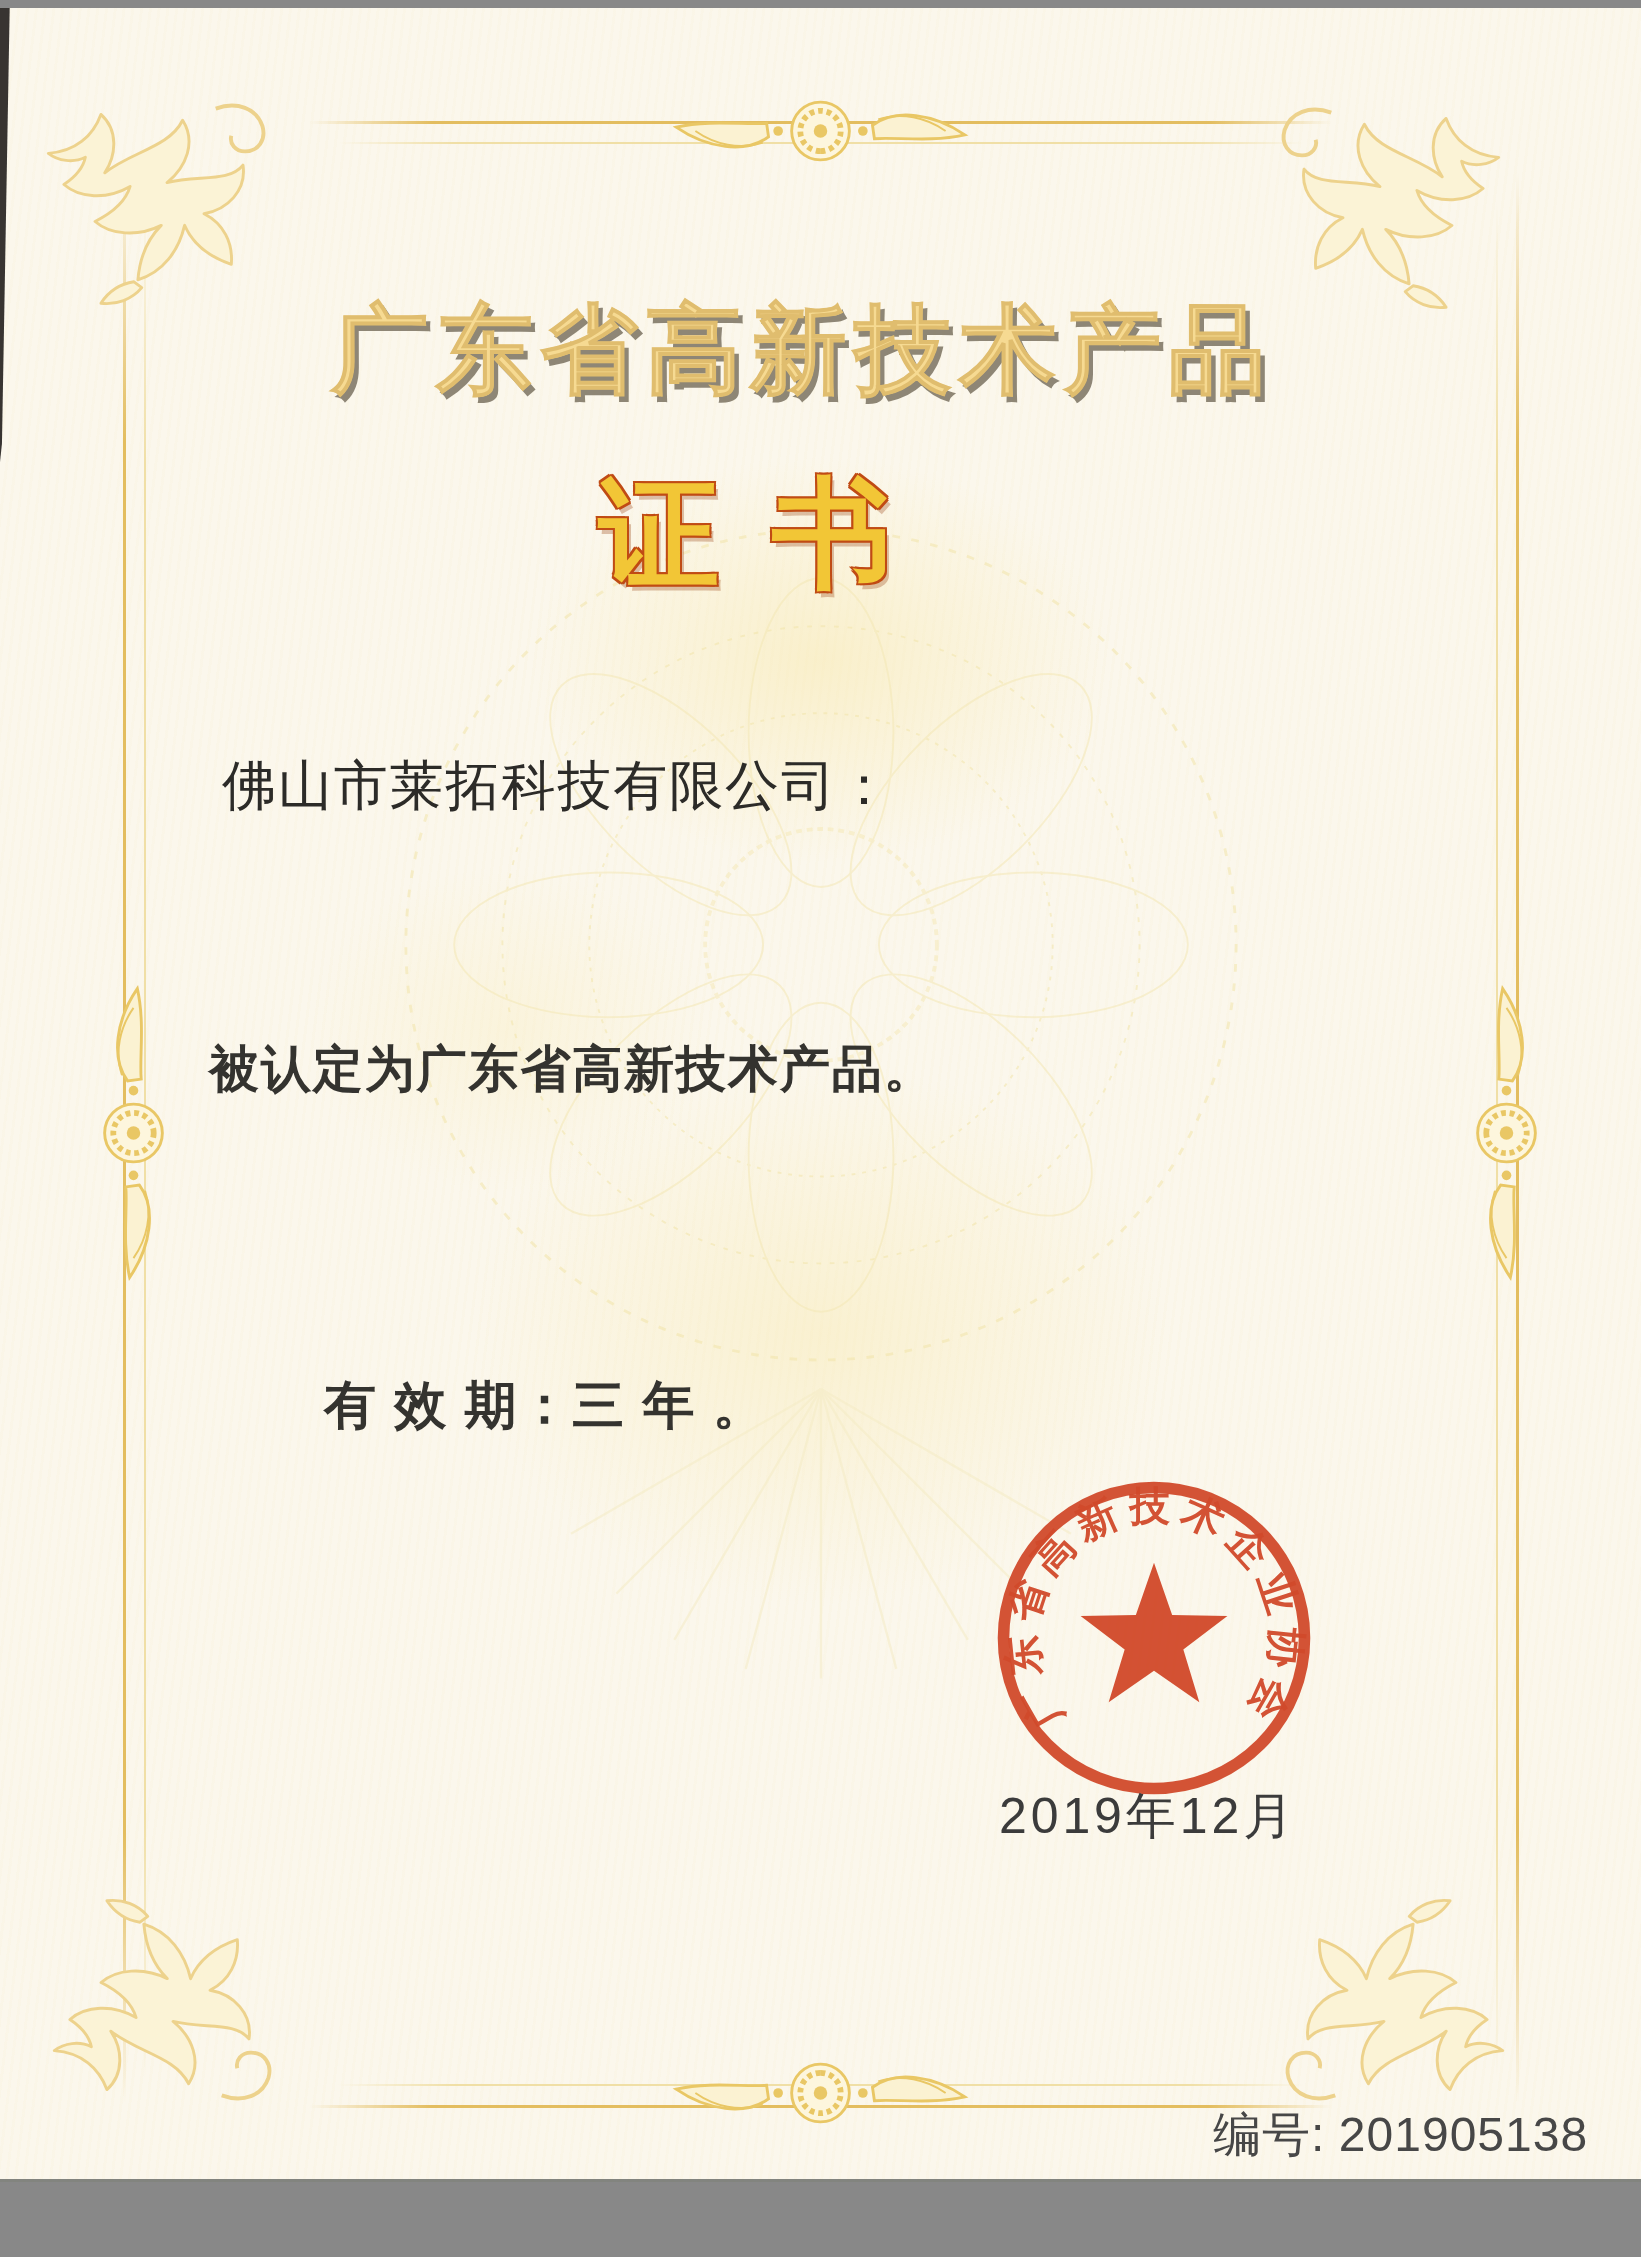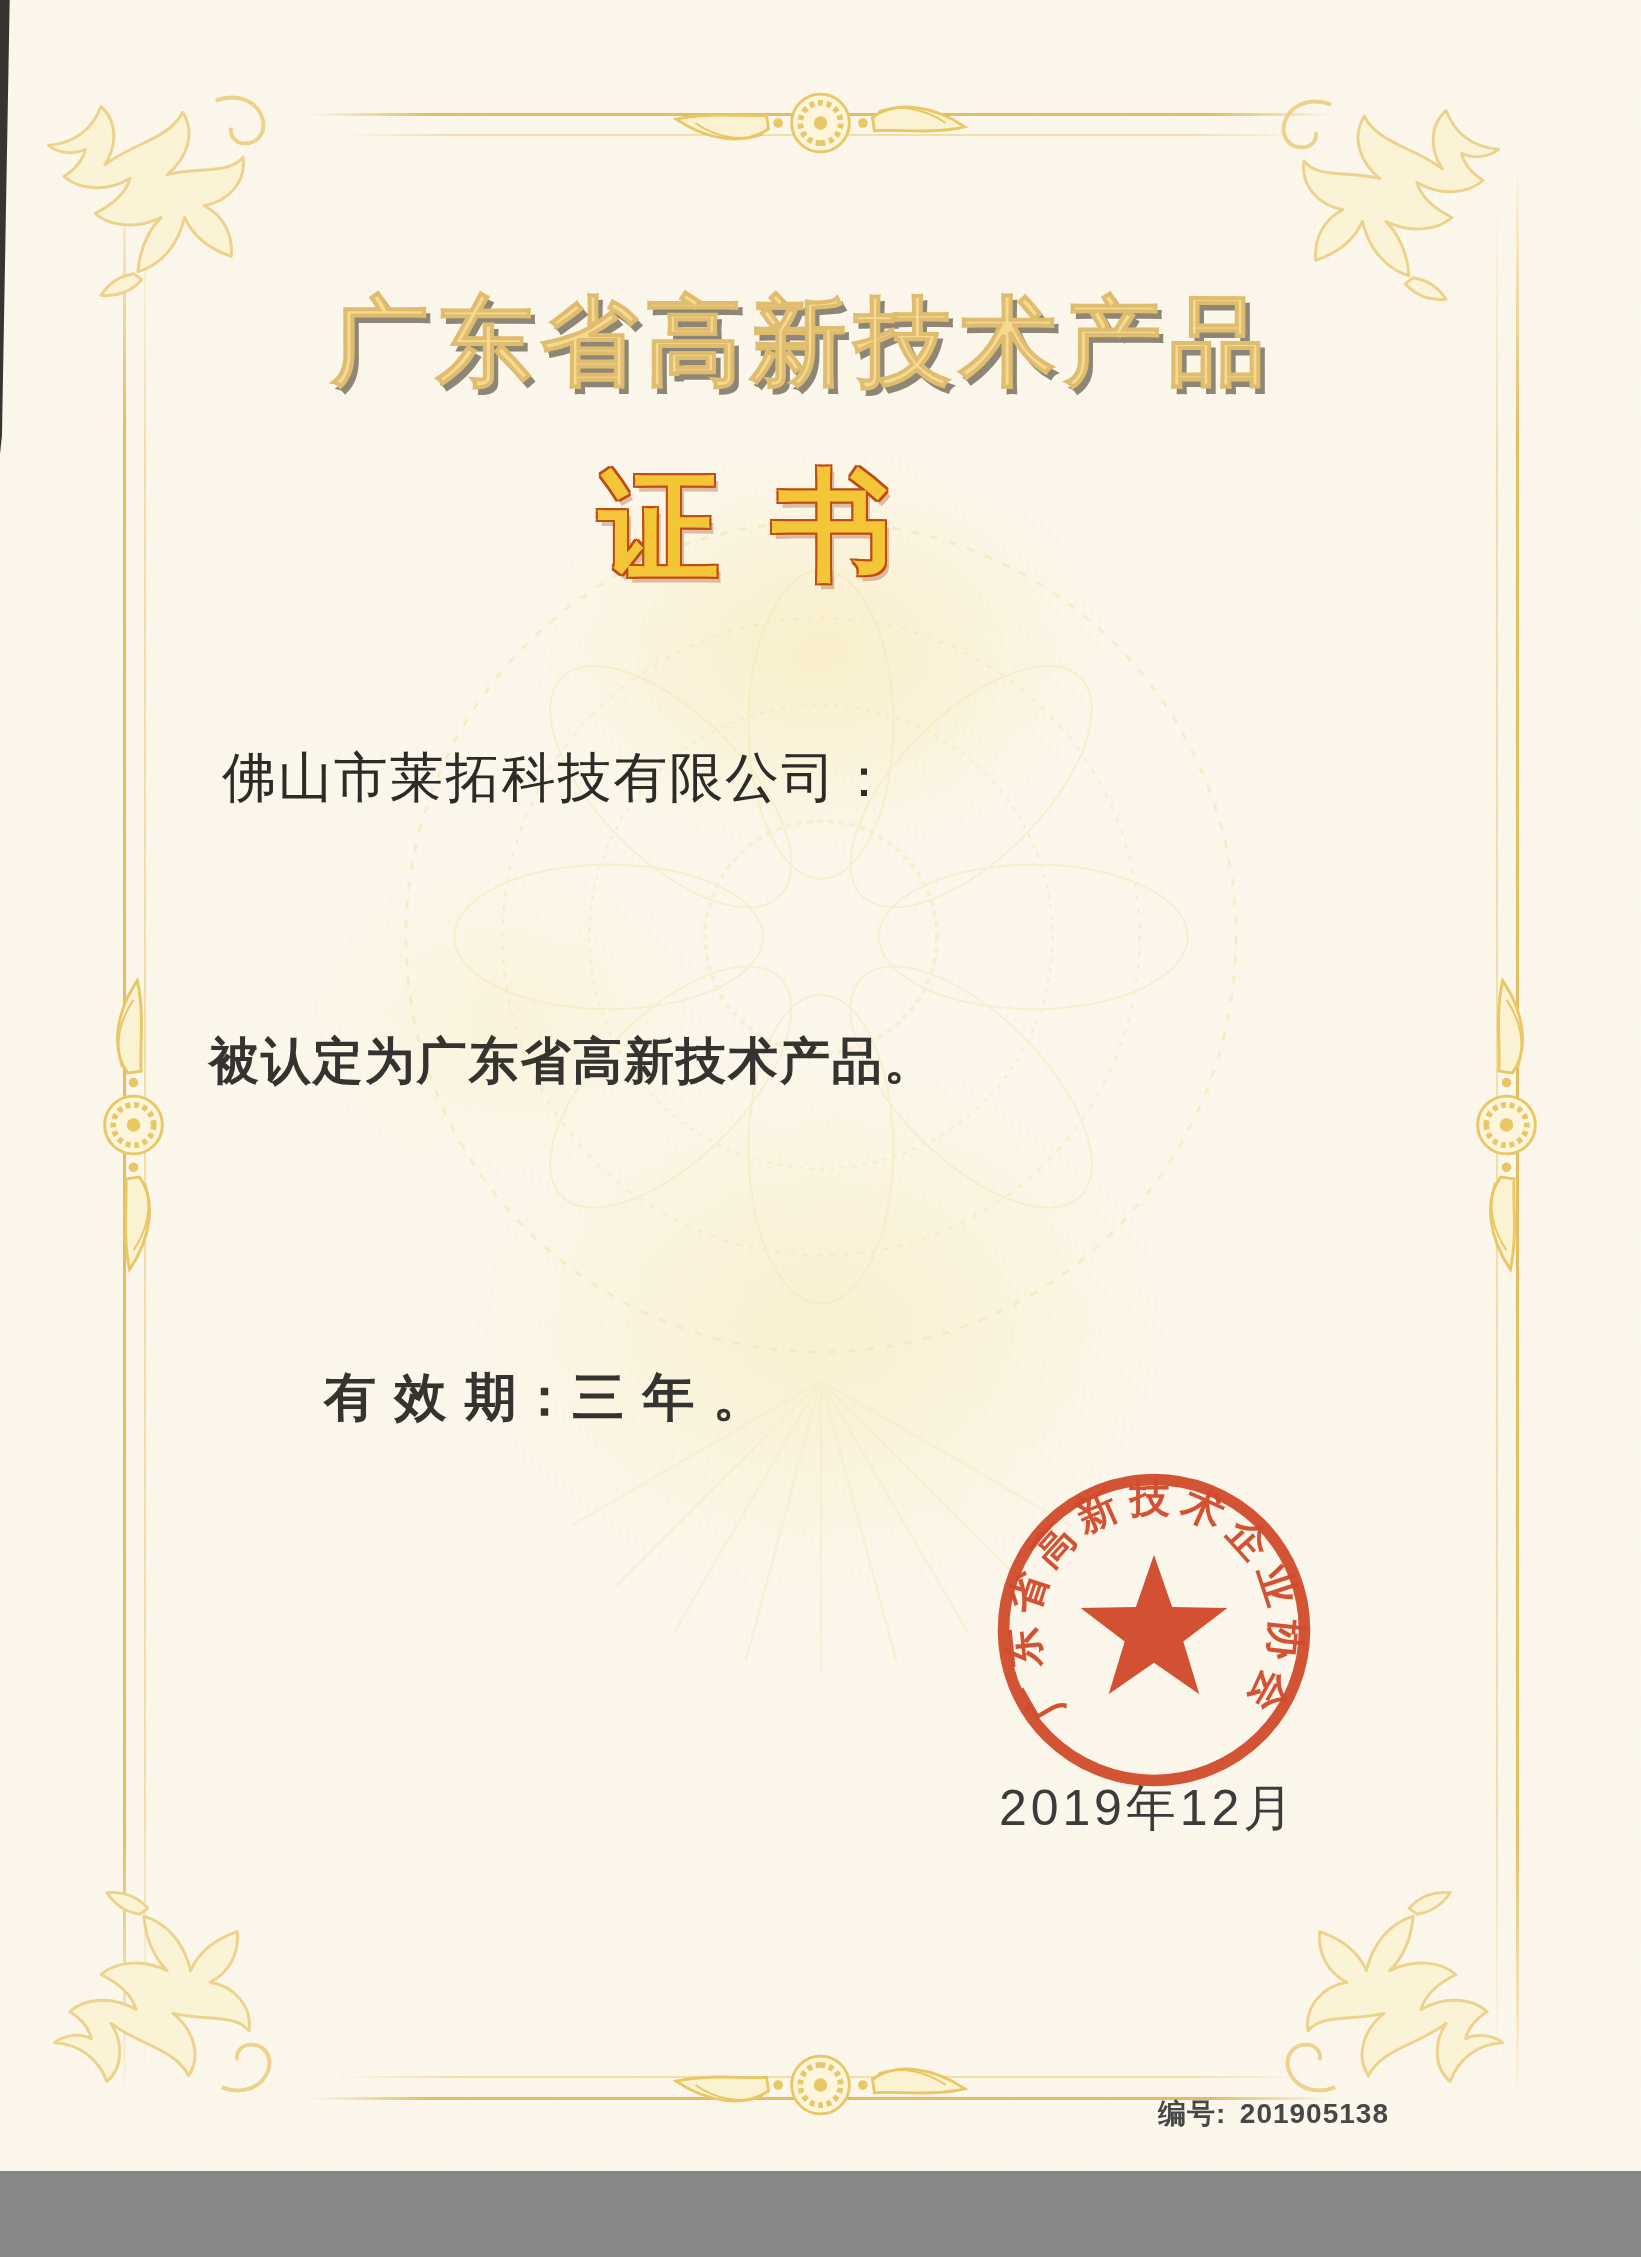--- a/index.html
+++ b/index.html
@@ -1,19 +1,19 @@
 <!DOCTYPE html>
 <html><head>
 <meta charset="utf-8">
 <style>
   html,body{margin:0;padding:0;background:#888;}
   .page{
     position:relative;
     width:1641px;height:2174px;
-    margin:0 auto;
+    margin:8px auto;
     overflow:hidden;
     font-family:"Liberation Sans",sans-serif;
     background-color:#fbf7ec;
     background-image:
       radial-gradient(ellipse 415px 290px at 50% 30%, rgba(248,232,170,.50), rgba(248,232,170,0) 70%),
       radial-gradient(ellipse 502px 386px at 50% 61%, rgba(248,233,175,.45), rgba(248,233,175,0) 70%),
       radial-gradient(ellipse 290px 232px at 31% 47%, rgba(249,238,195,.40), rgba(249,238,195,0) 70%),
       repeating-linear-gradient(97deg, rgba(242,228,180,.08) 0 2.9px, rgba(255,255,255,0) 2.9px 8.7px);
   }
   
@@ -67,21 +67,21 @@
   }
   .body-line1{position:absolute;left:261px;top:949px;white-space:nowrap;color:#34332f;}
   .body-line1 .intro{font-size:51px;font-weight:bold;letter-spacing:1.9px;}
   .body-line1 .product{font-family:"Liberation Serif",serif;font-size:51px;font-weight:500;letter-spacing:6.8px;margin-left:39px;color:#3a3832;}
   .body-line1 .suffix{font-size:51px;font-weight:bold;letter-spacing:1px;margin-left:41px;}
   .body-line2{position:absolute;left:209px;top:1028px;font-size:50px;font-weight:bold;letter-spacing:1.9px;color:#34332f;white-space:nowrap;}
   .approval-line{position:absolute;left:305px;top:1265px;font-size:53px;font-weight:bold;color:#34332f;white-space:nowrap;letter-spacing:1px;}
   .validity-line{position:absolute;left:324px;top:1363px;font-size:52px;font-weight:bold;color:#34332f;white-space:nowrap;letter-spacing:1.9px;}
   .seal{position:absolute;left:990px;top:1466px;}
   .issue-date{position:absolute;left:999px;top:1775px;font-size:50px;color:#3b3b3b;letter-spacing:3.9px;white-space:nowrap;}
-  .serial-line{position:absolute;left:1158px;top:2095px;font-size:28px;font-weight:700;color:#474747;letter-spacing:1px;white-space:nowrap;}
+  .serial-line{position:absolute;left:1213px;top:2095px;font-size:48px;font-weight:400;color:#474747;letter-spacing:1px;white-space:nowrap;}
   .serial-line .val{margin-left:13.5px;}
 </style>
 </head>
 <body>
 
 <div class="page">
 
   <div class="scan-edge-left"></div>
   <div class="scan-line-bottom"></div>
   <div class="scan-strip-bottom"></div>

